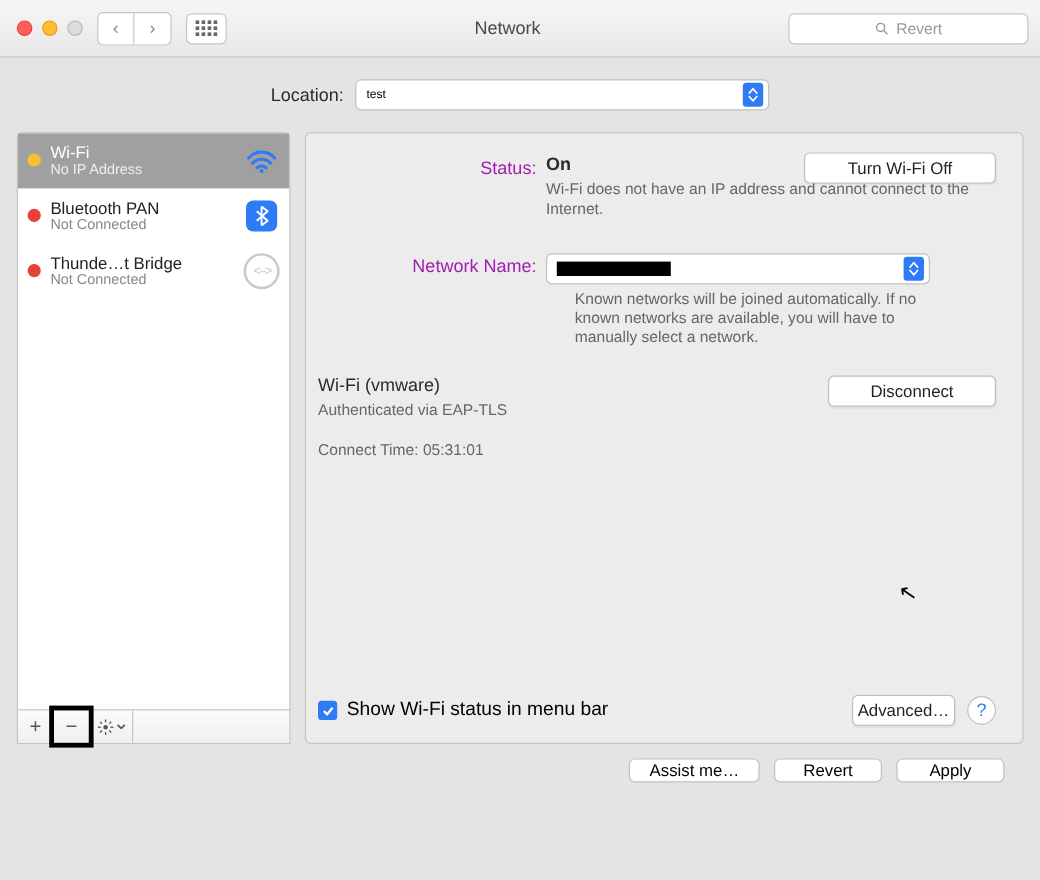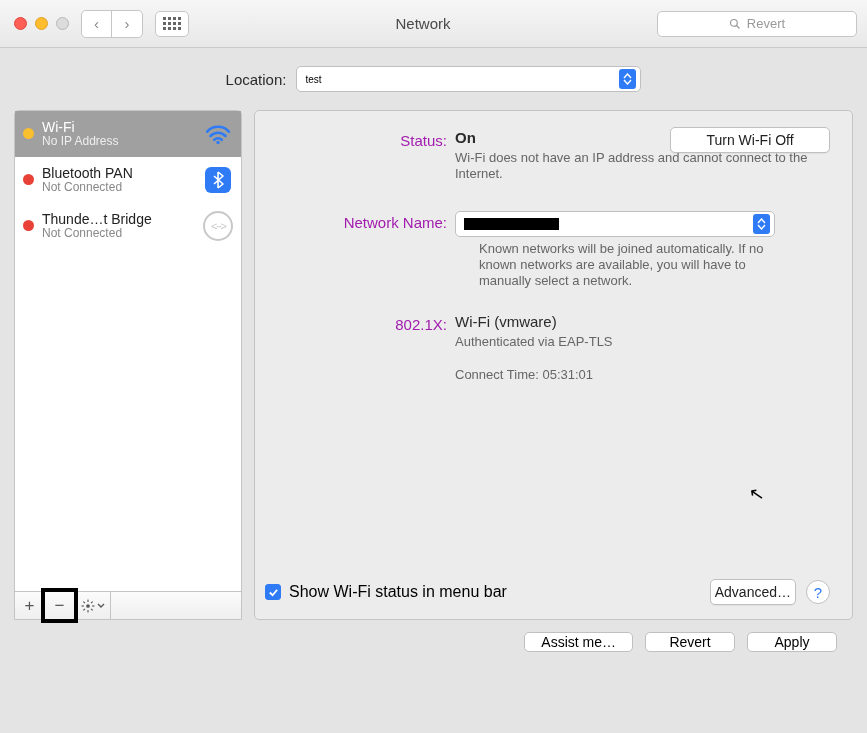--- a/index.html
+++ b/index.html
@@ -236,26 +236,26 @@
               <svg width="9" height="6" viewBox="0 0 9 6">
                   <path d="M1 1 L4.5 5 L8 1" stroke="#fff" stroke-width="1.4" fill="none"></path>
                 </svg>
             </span>
           </div>
           <div class="subtext" style="padding-left:24px;max-width:310px">Known networks will be joined automatically. If no known networks are available, you will have to manually select a network.</div>
         </div>
       </div>
 
       <div class="row x802-row" style="margin-top:24px">
-        <div class="lab">802.1X:</div>
         <div class="val">
           <span>Wi-Fi (vmware)</span>
           <div class="subtext">Authenticated via EAP-TLS</div>
           <div class="subtext" style="margin-top:16px">Connect Time: 05:31:01</div>
         </div>
+        <button class="btn">Disconnect</button>
       </div>
 
       <div class="cursor">↖</div>
 
       <div class="panel-footer">
         <div class="cb-row">
           <span class="cb checked">
             <svg viewBox="0 0 12 12">
                 <path d="M2 6 L5 9 L10 3" fill="none" stroke="#fff" stroke-width="2"></path>
               </svg>

